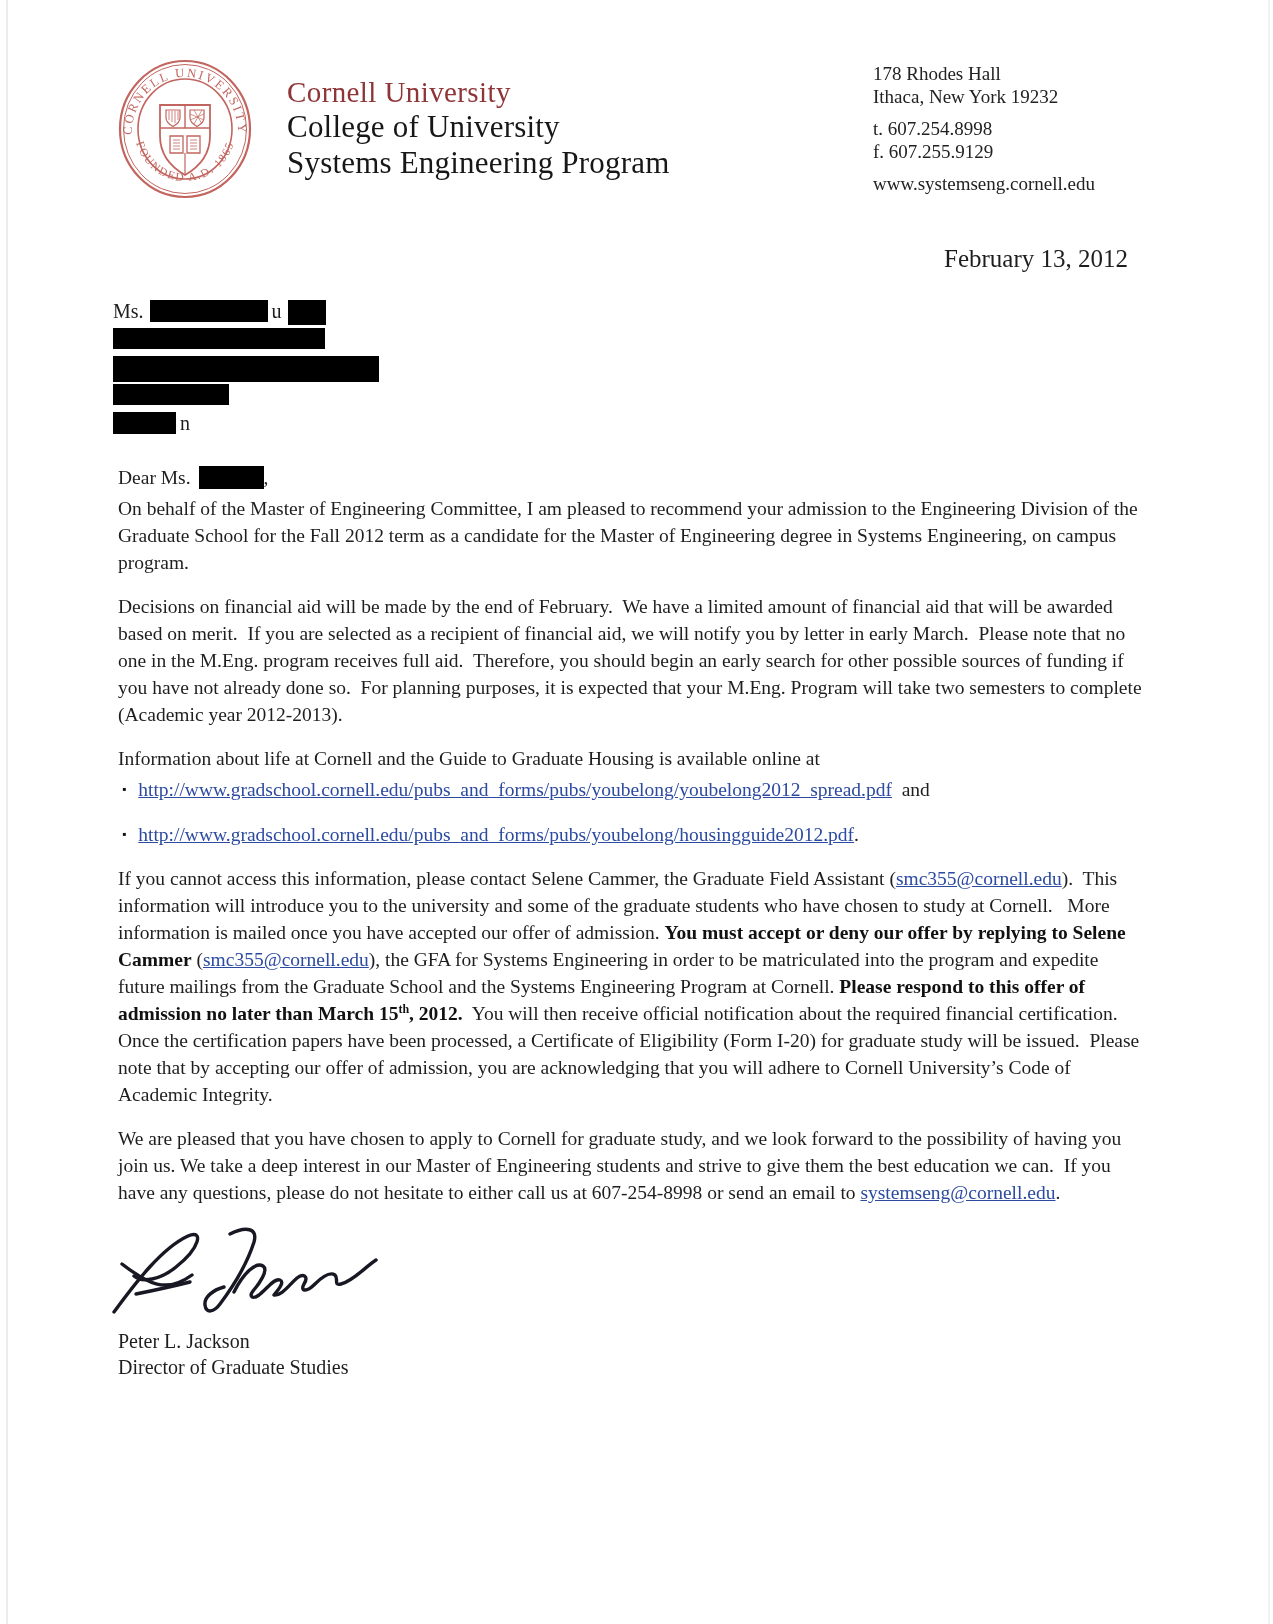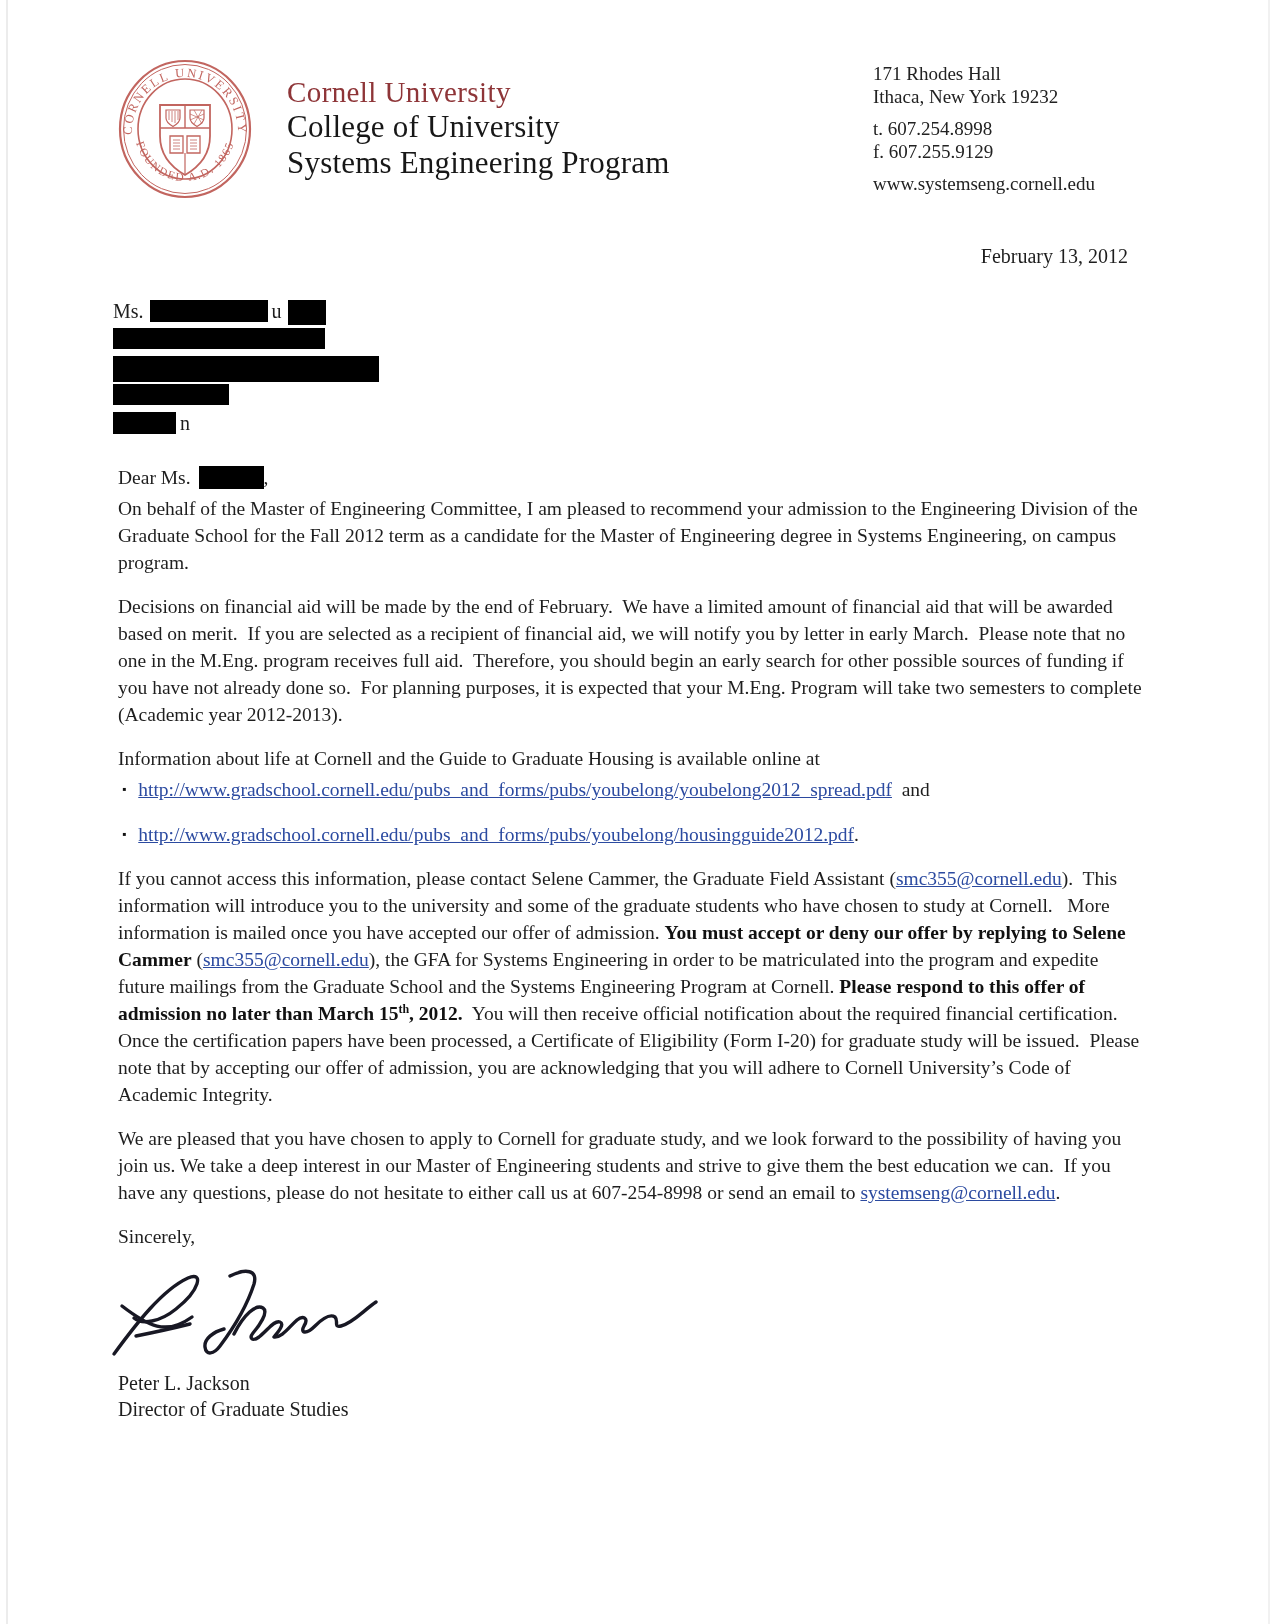--- a/index.html
+++ b/index.html
@@ -16,21 +16,21 @@
 
   
   .seal { position:absolute; left:116px; top:58px; }
   .title-block { position:absolute; left:287px; top:76px; }
   .university { font-size:29px; color:#8e3538; letter-spacing:0.4px; line-height:33px; }
   .college, .program { font-size:31px; color:#171717; line-height:36px; letter-spacing:0.2px; }
   .contact { position:absolute; left:873px; top:62px; font-size:19px; line-height:23px; color:#222; }
   .contact .gap { height:9px; }
 
   
-  .date-line { position:absolute; left:118px; top:245px; width:1010px; text-align:right; font-size:20px; }
+  .date-line { position:absolute; left:118px; top:245px; width:1010px; text-align:right; font-size:25px; }
 
   
   .address { position:absolute; left:113px; top:300px; font-size:20px; }
   .addr-line { height:28px; display:flex; align-items:flex-start; }
   .redact { background:#000; display:inline-block; }
   .addr-line .t { margin-right:6px; }
 
   
   .letter-body { position:absolute; left:118px; top:464px; width:1025px; }
   .salutation { font-size:19.5px; line-height:27px; display:flex; align-items:center; }
@@ -89,21 +89,21 @@
     </svg>
   </div>
 
   <div class="title-block">
     <div class="university">Cornell University</div>
     <div class="college">College of University</div>
     <div class="program">Systems Engineering Program</div>
   </div>
 
   <div class="contact">
-    <div>171 Rhodes Hall</div>
+    <div>178 Rhodes Hall</div>
     <div>Ithaca, New York 19232</div>
     <div class="gap"></div>
     <div>t. 607.254.8998</div>
     <div>f. 607.255.9129</div>
     <div class="gap"></div>
     <div>www.systemseng.cornell.edu</div>
   </div>
 
   <div class="date-line">February 13, 2012</div>
 
@@ -148,21 +148,20 @@
     </div>
 
     <div class="bullet-line" style="margin-top:18px;">
       <span class="bullet">▪</span><a class="doclink">http://www.gradschool.cornell.edu/pubs_and_forms/pubs/youbelong/housingguide2012.pdf</a><span>.</span>
     </div>
 
     <p class="para"><span>If you cannot access this information, please contact Selene Cammer, the Graduate Field Assistant (</span><a class="doclink">smc355@cornell.edu</a><span>).  This information will introduce you to the university and some of the graduate students who have chosen to study at Cornell.   More information is mailed once you have accepted our offer of admission. </span><b>You must accept or deny our offer by replying to Selene Cammer</b><span> (</span><a class="doclink">smc355@cornell.edu</a><span>), the GFA for Systems Engineering in order to be matriculated into the program and expedite future mailings from the Graduate School and the Systems Engineering Program at Cornell. </span><b>Please respond to this offer of admission no later than March 15</b><b><sup>th</sup></b><b>, 2012.</b><span>  You will then receive official notification about the required financial certification. Once the certification papers have been processed, a Certificate of Eligibility (Form I-20) for graduate study will be issued.  Please note that by accepting our offer of admission, you are acknowledging that you will adhere to Cornell University’s Code of Academic Integrity.</span></p>
 
     <p class="para"><span>We are pleased that you have chosen to apply to Cornell for graduate study, and we look forward to the possibility of having you join us. We take a deep interest in our Master of Engineering students and strive to give them the best education we can.  If you have any questions, please do not hesitate to either call us at 607-254-8998 or send an email to </span><a class="doclink">systemseng@cornell.edu</a><span>.</span></p>
 
-    <div class="closing">Sincerely,</div>
 
     <div class="signature-wrap">
       <svg width="280" height="106" viewBox="0 0 280 106">
         <g fill="none" stroke="#181824" stroke-width="3.4" stroke-linecap="round" stroke-linejoin="round">
           <path d="M8 92 C30 62 56 28 82 16 C98 9 94 28 70 47 C54 60 36 63 28 56"></path>
           <path d="M16 44 C42 64 60 74 86 55"></path>
           <path d="M30 74 C50 70 68 66 84 62"></path>
           <path d="M124 14 C140 6 152 8 148 22 C141 44 126 68 114 84 C108 92 100 94 99 85 C98 77 107 70 118 67"></path>
           <path d="M128 72 C138 52 150 42 157 46 C163 50 153 64 147 71 C143 76 146 80 153 75 C162 68 168 58 174 60 C179 62 172 70 168 75 C176 76 183 65 191 58 C197 53 203 56 198 64 C194 71 200 73 209 64 C215 58 223 51 229 55 C233 59 227 66 235 64 C247 61 258 48 270 40"></path>
         </g>

